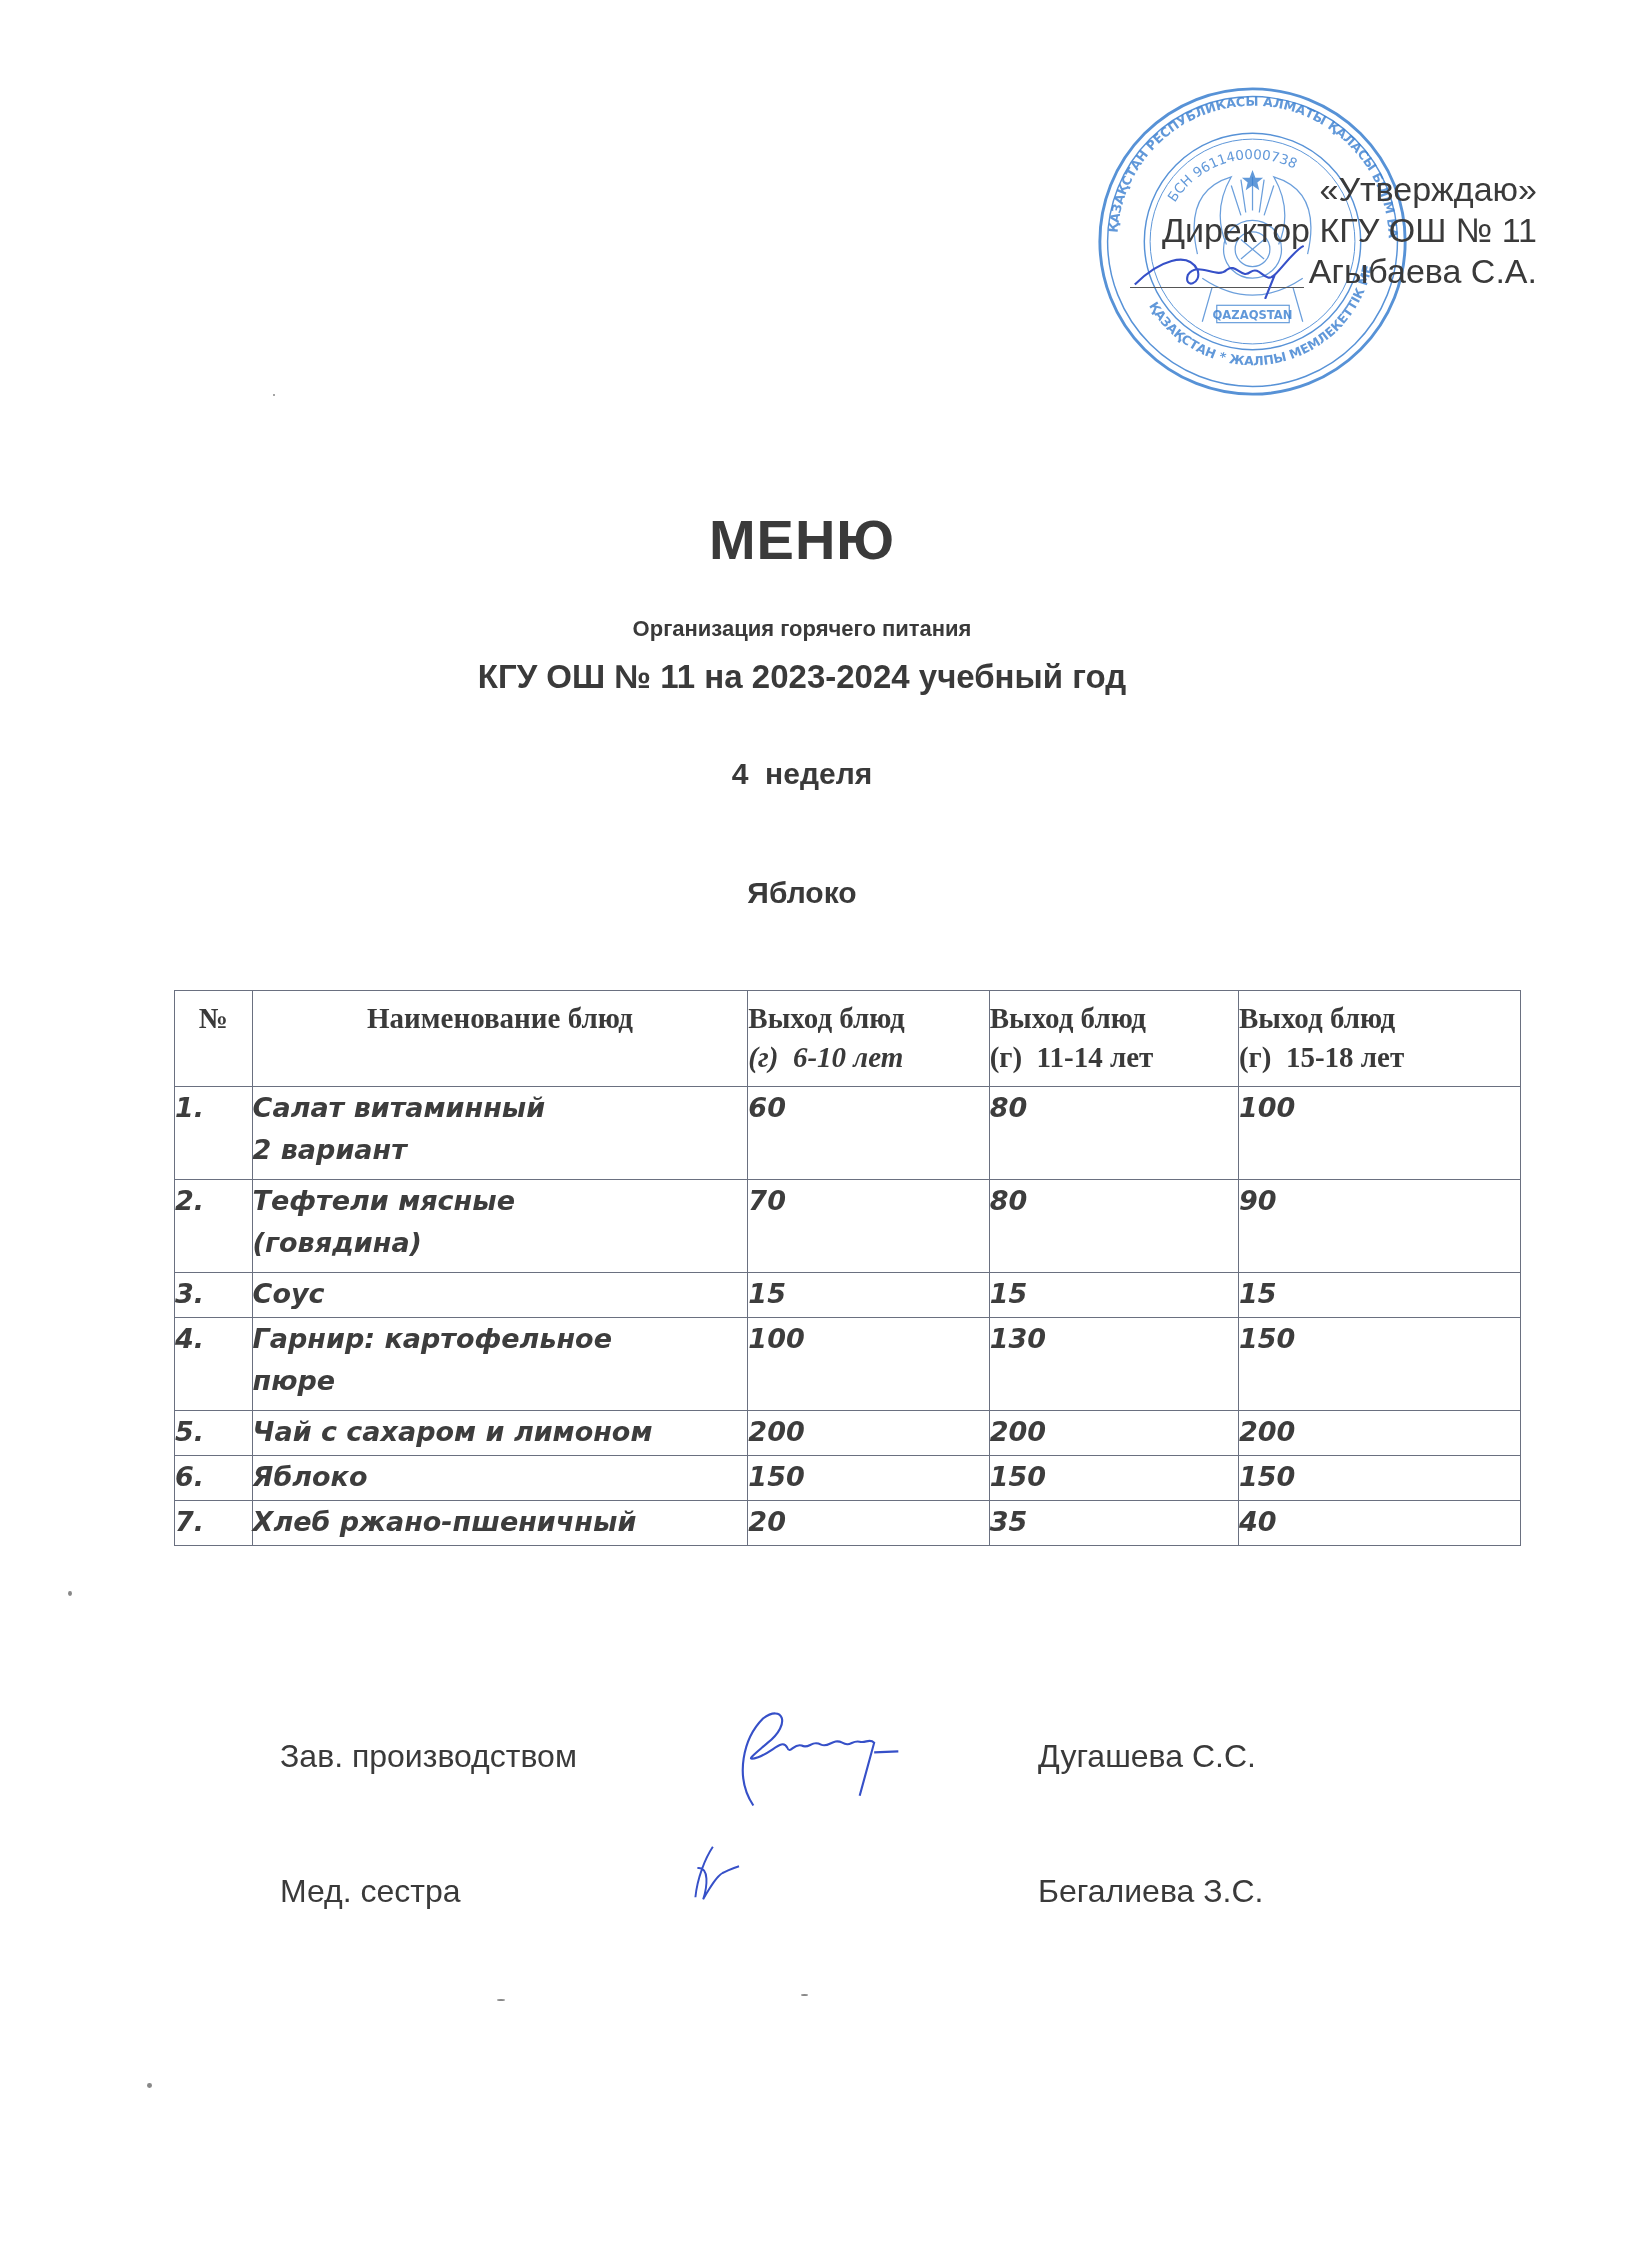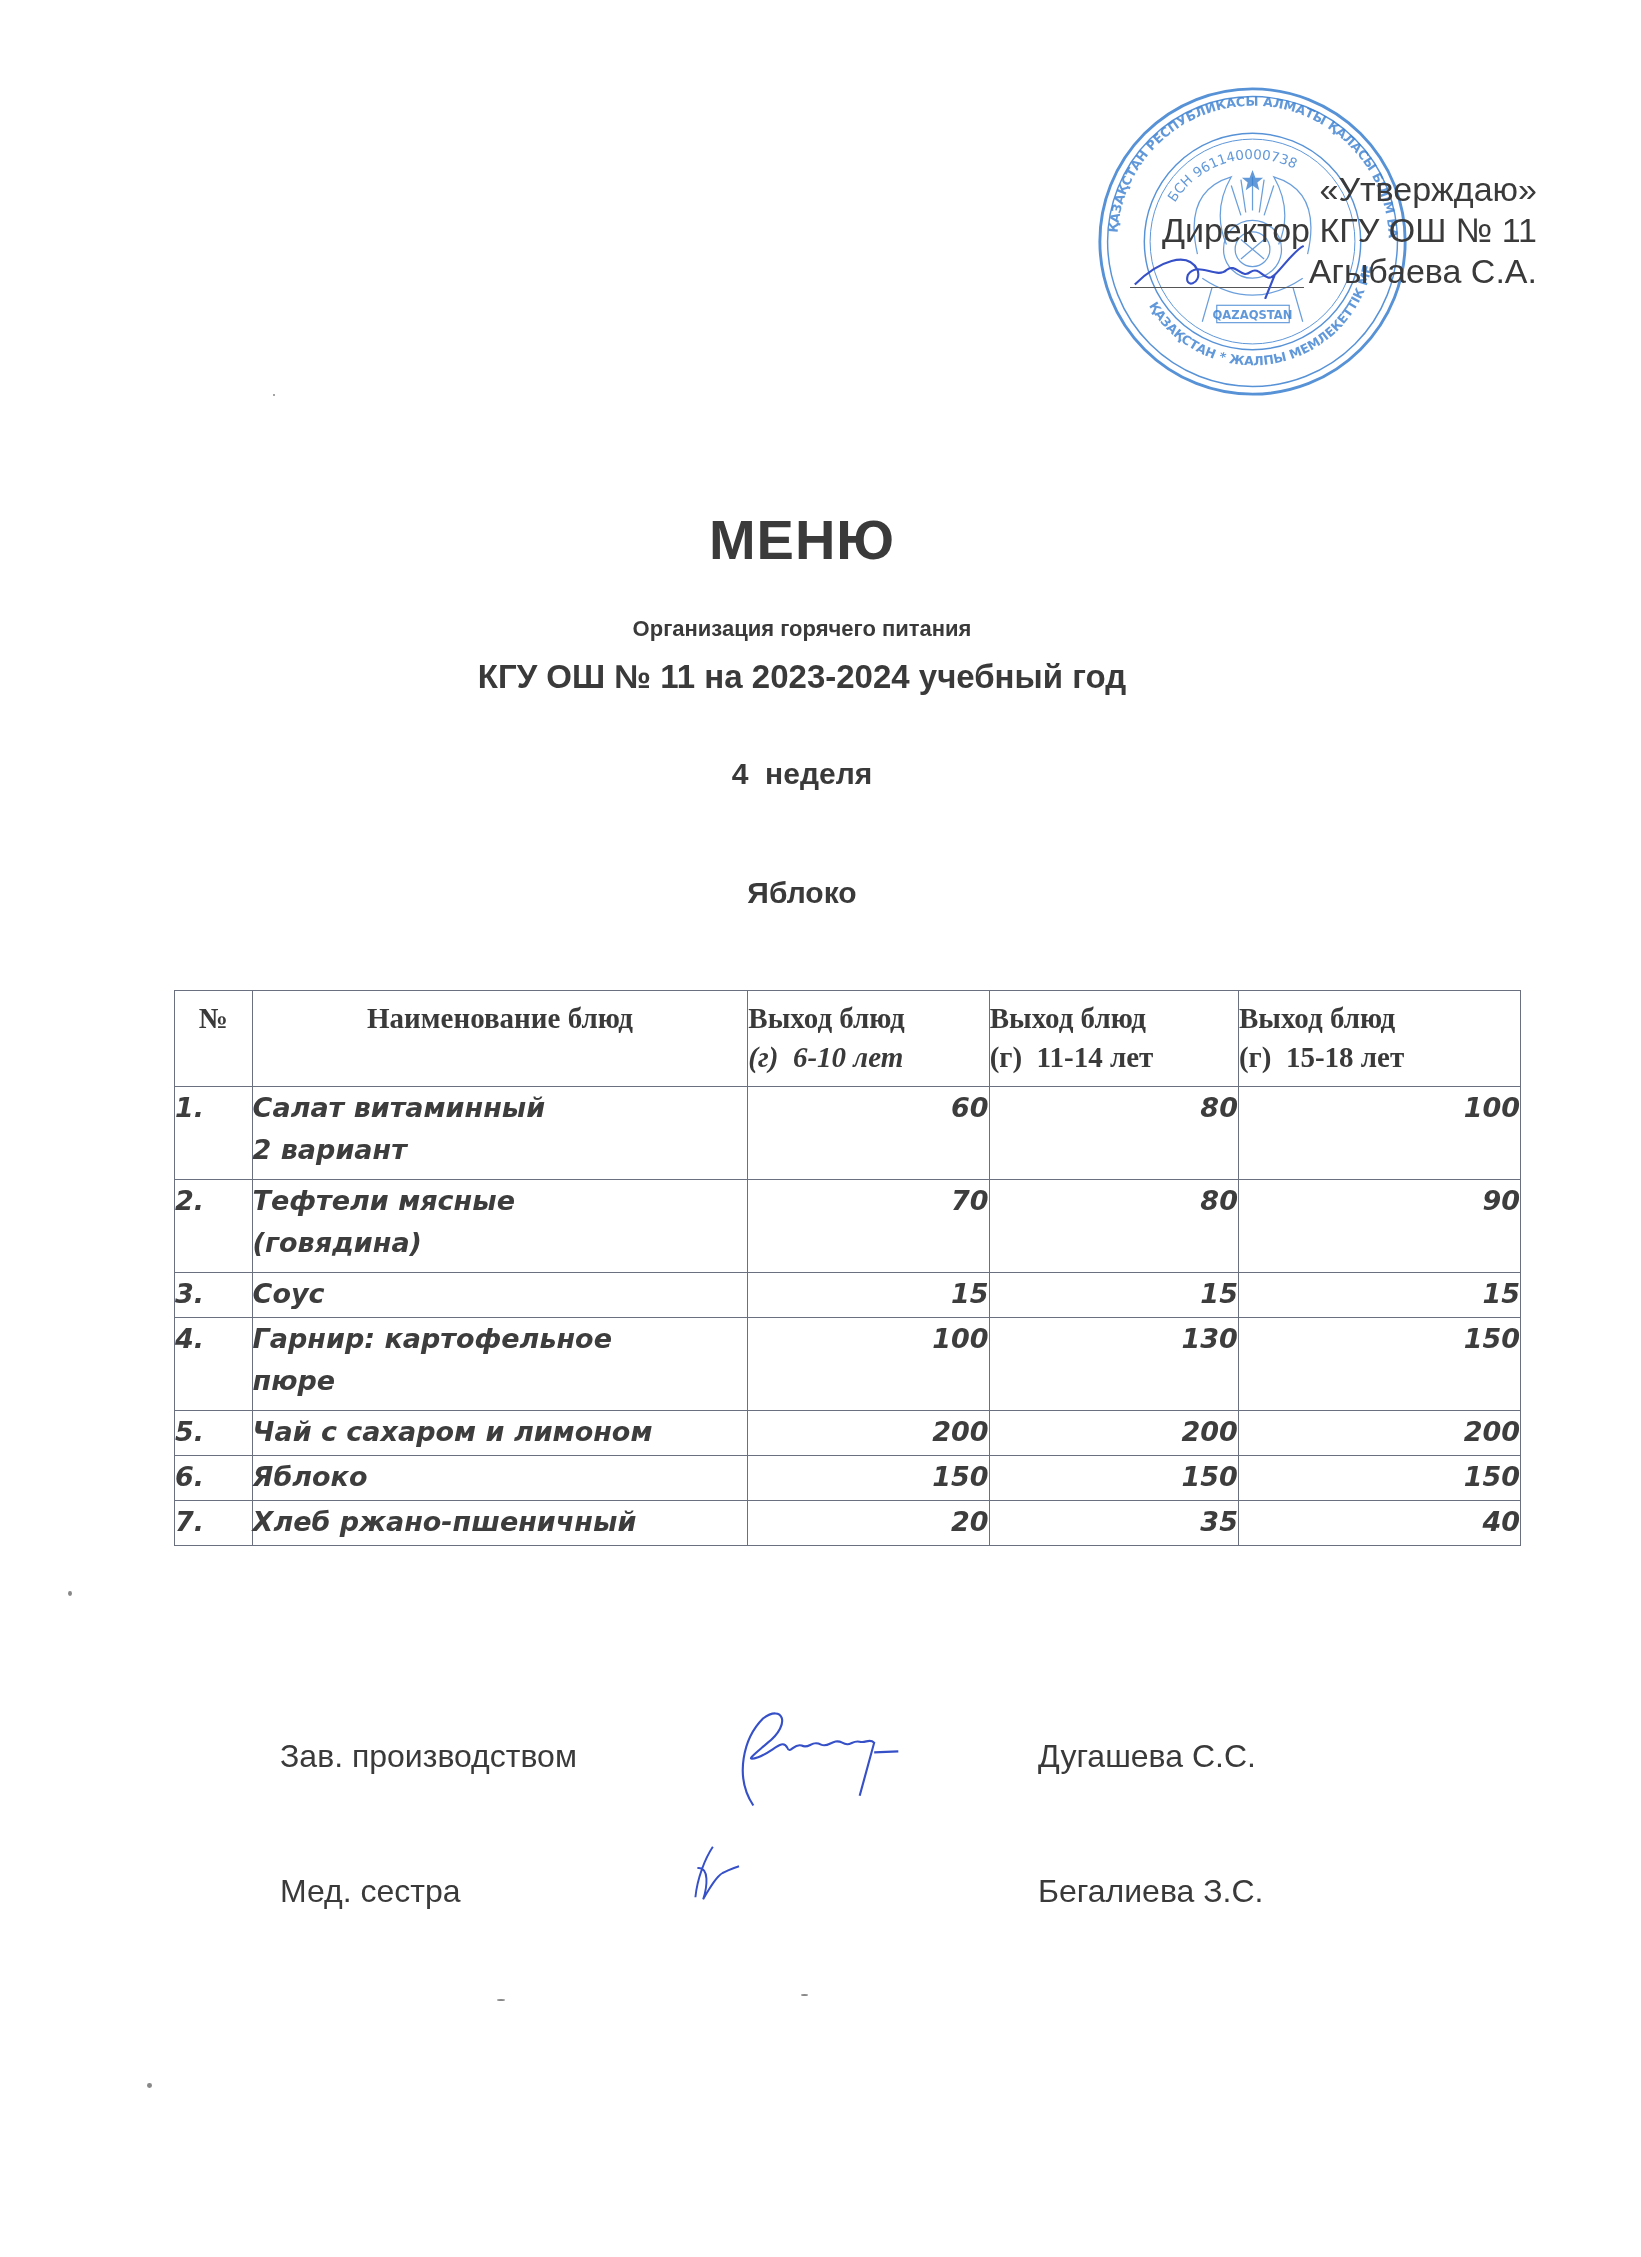--- a/index.html
+++ b/index.html
@@ -26,21 +26,21 @@
   table.menu th { font-family: "Liberation Serif", "DejaVu Serif", serif; font-weight: bold; font-size: 29px; line-height: 39px; color: #3a3a3a; height: 87px; padding-top: 7.7px; }
   th.c-num { width: 77px; text-align: center; }
   th.c-name { width: 497px; text-align: center; }
   th.c-val { text-align: left; padding-left: 7.7px; }
   th.c-v1 { width: 241px; }
   th.c-v2 { width: 249px; }
   th.c-v3 { width: 282px; }
   table.menu td { font-family: "DejaVu Sans", sans-serif; font-style: italic; font-weight: bold; font-size: 27px; line-height: 42px; color: #3d3d3d; }
   td.num { padding-left: 7.7px; }
   td.name { padding-left: 7.7px; }
-  td.val { text-align: right; }
+  td.val { text-align: left; }
   tr.tall td { height: 92px; }
   tr.short td { height: 44px; }
 
   
   .sig-row { position: absolute; left: 0; width: 1641px; font-size: 32px; color: #3a3a3a; }
   .sig-role { position: absolute; left: 280px; white-space: nowrap; }
   .sig-name { position: absolute; left: 1038px; white-space: nowrap; }
   .sig-r1 { top: 1738px; }
   .sig-r2 { top: 1873px; }
   .sig-img { position: absolute; }

